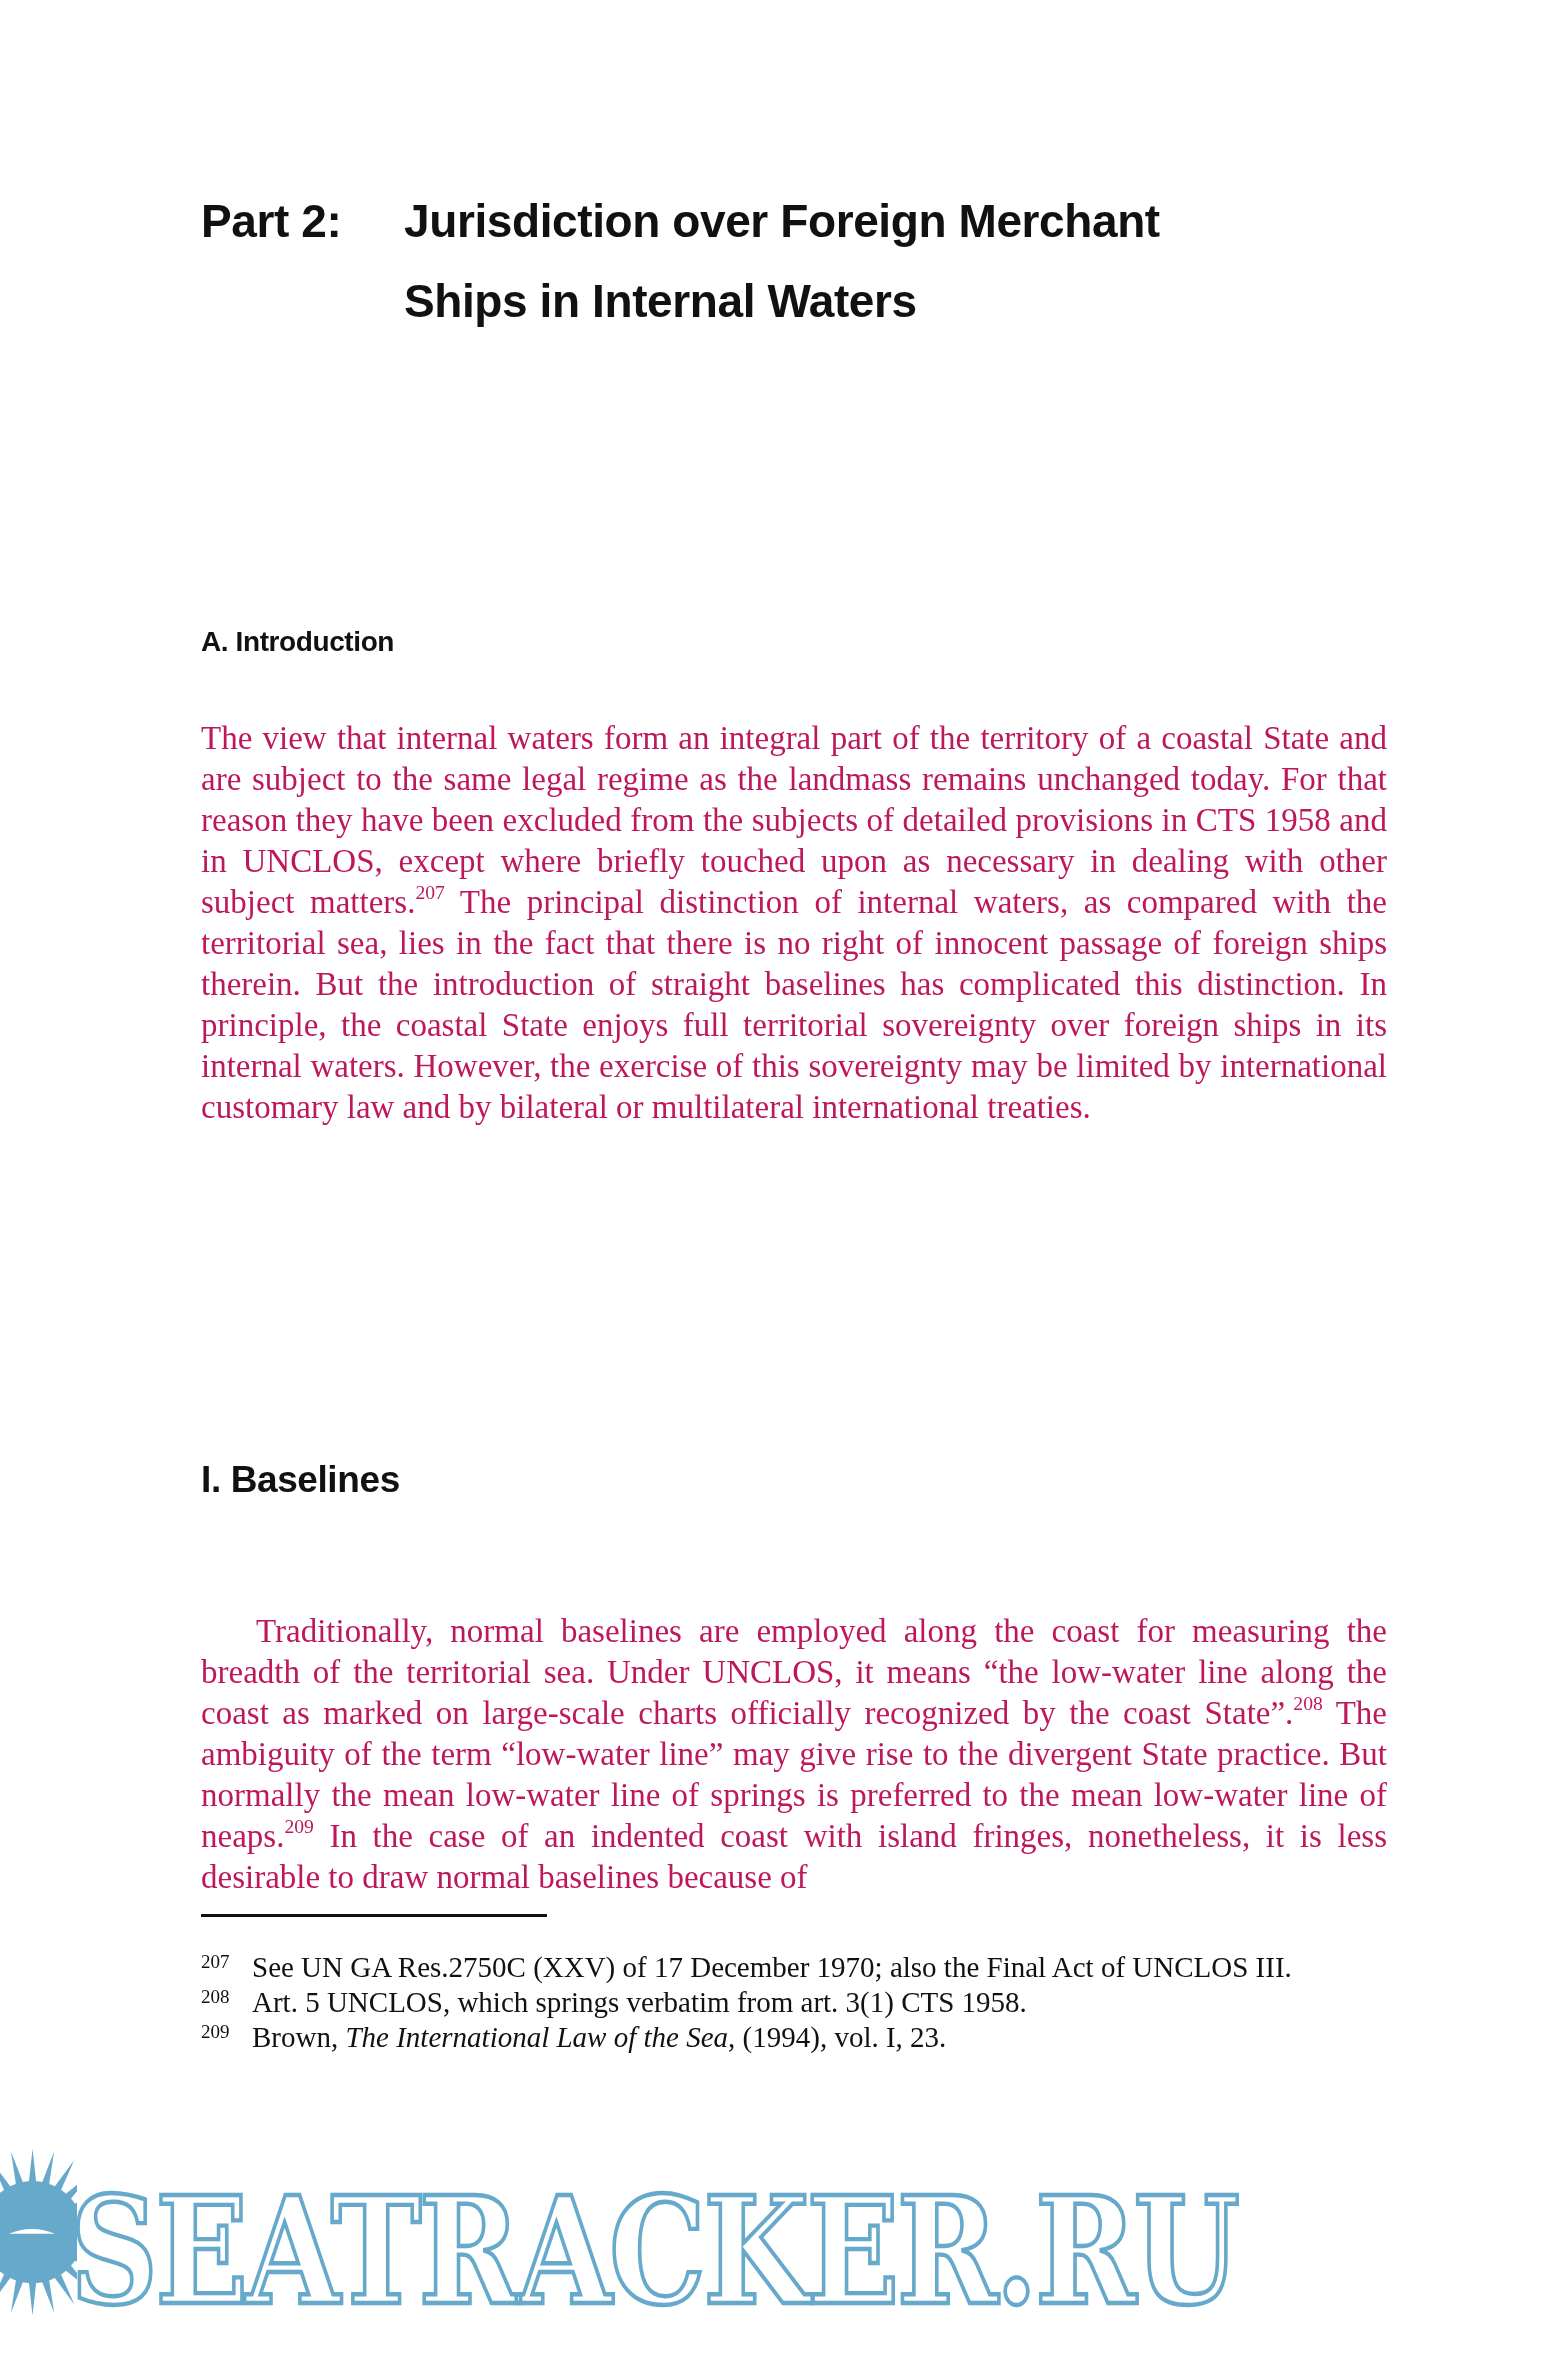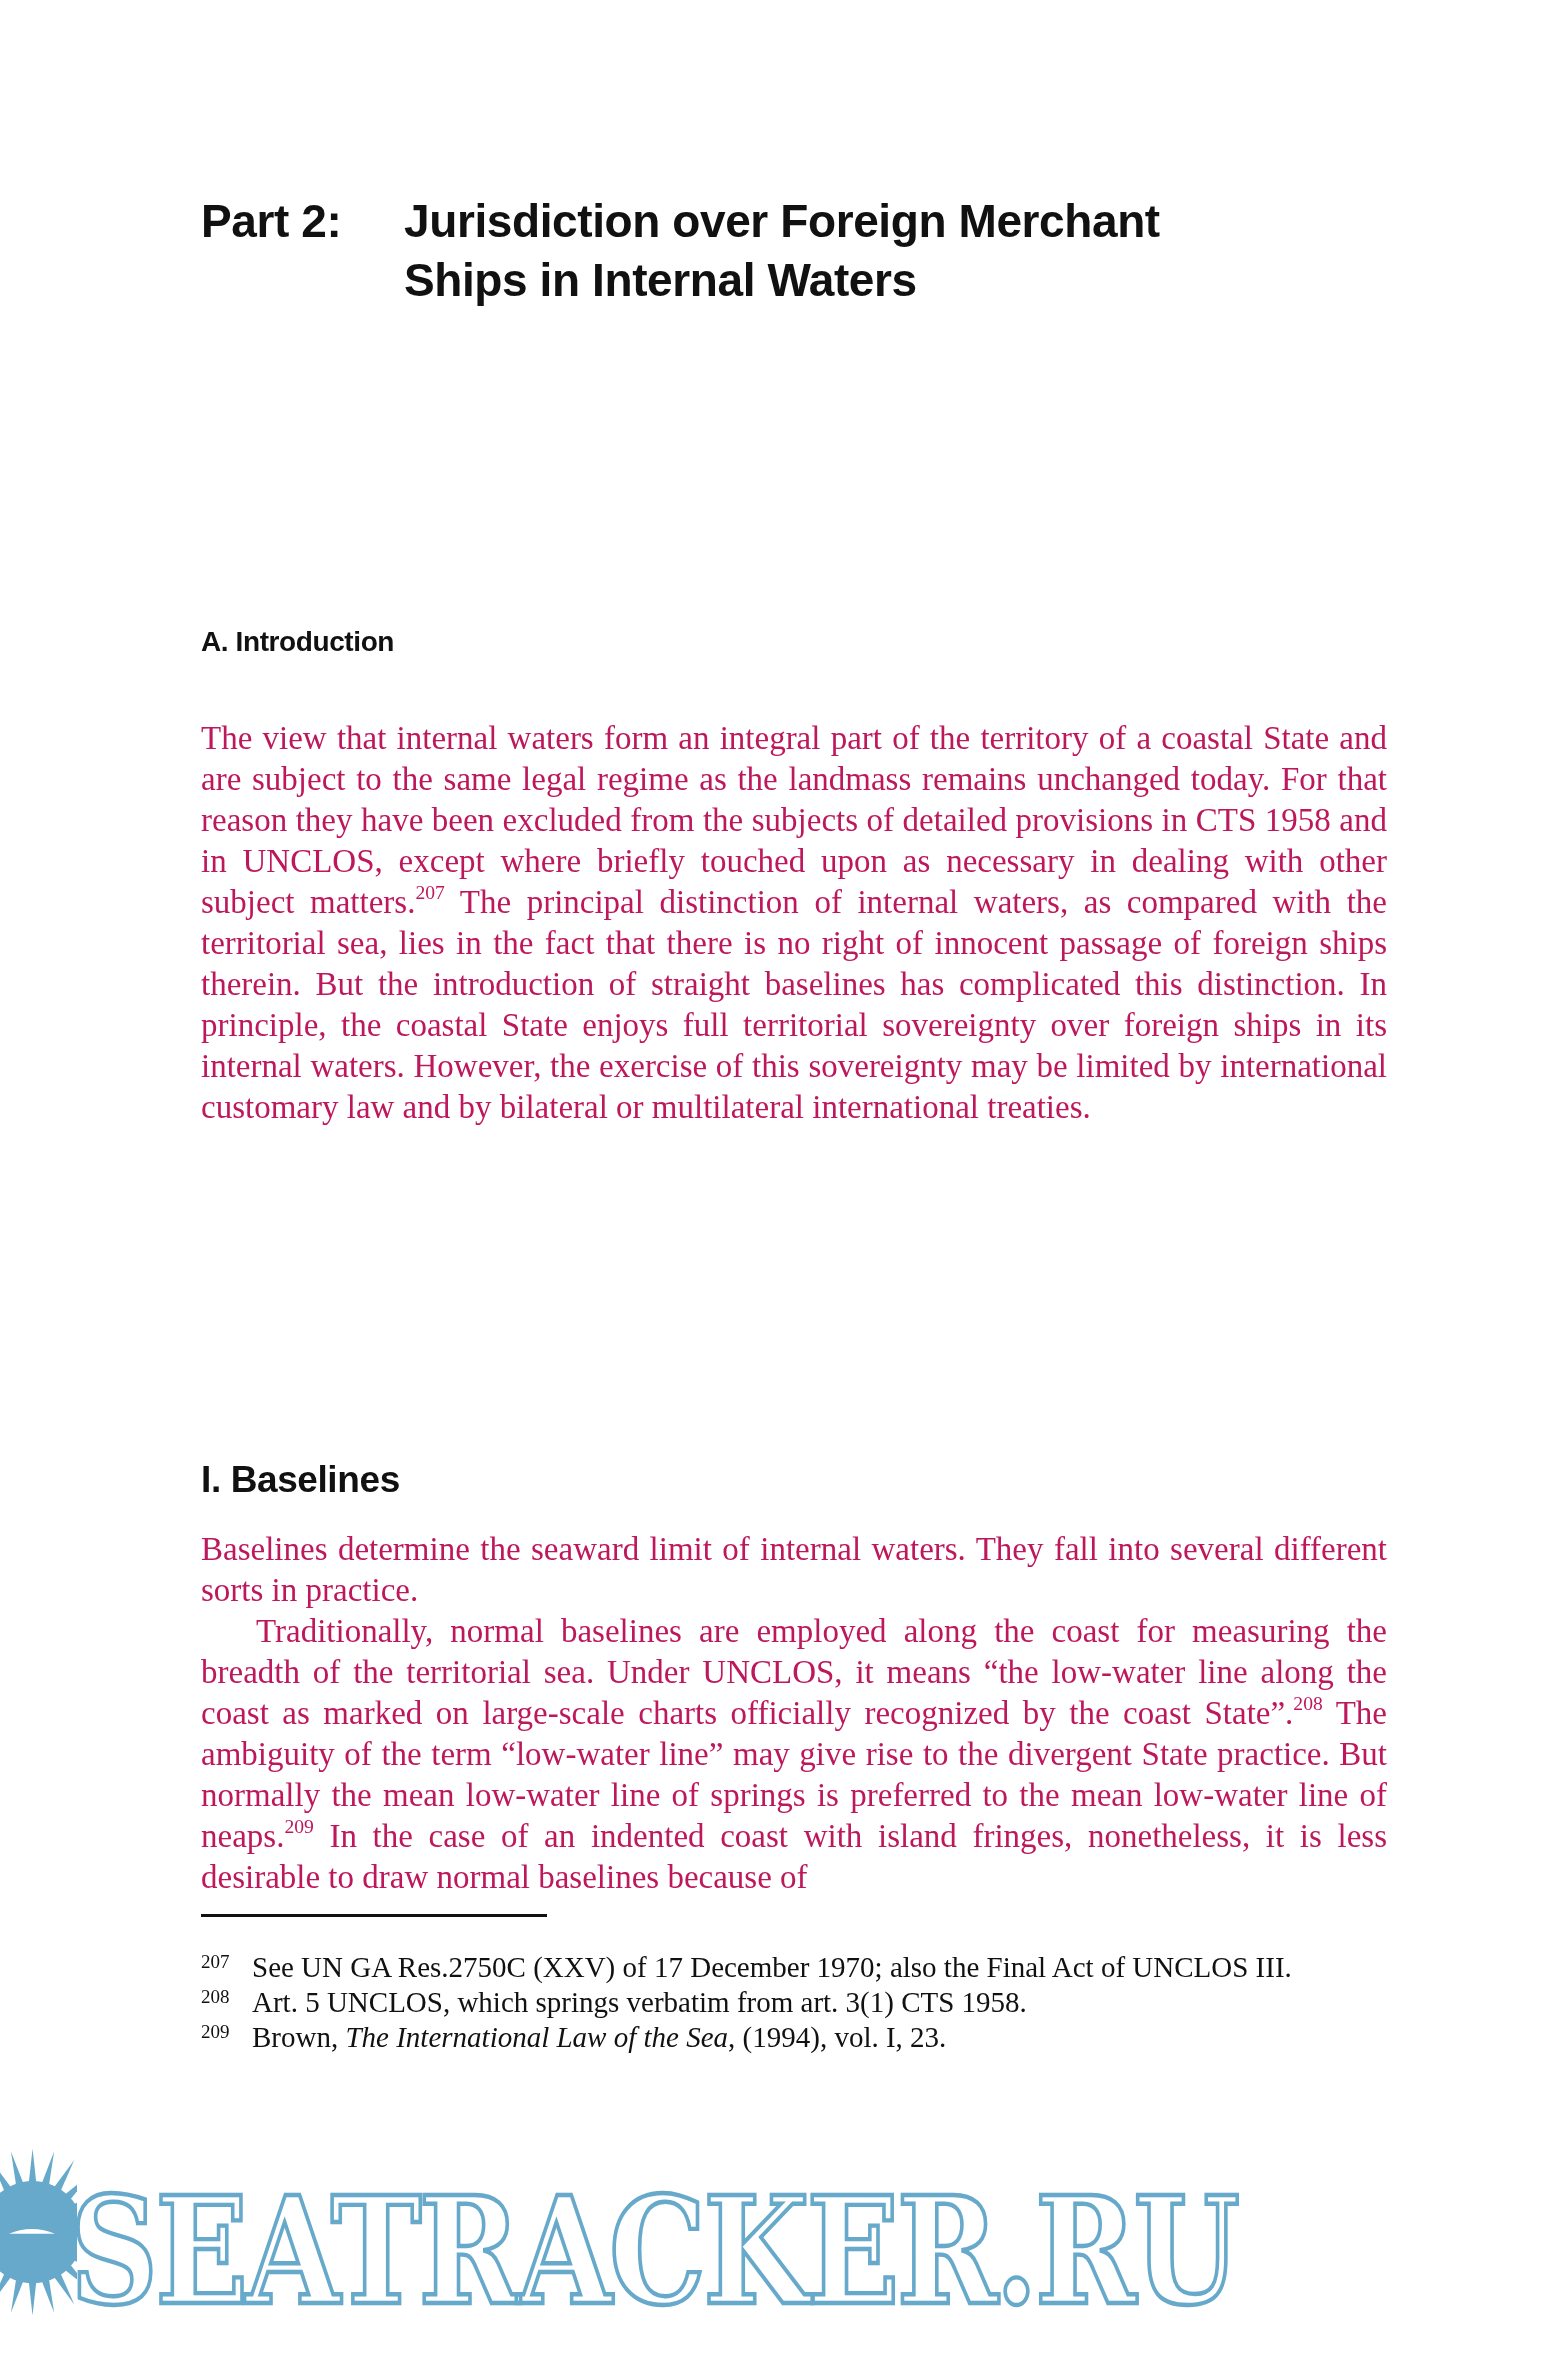--- a/index.html
+++ b/index.html
@@ -66,31 +66,30 @@
   }
 </style>
 </head>
 <body>
 
 <div class="page">
 
   <div class="part-title">
     <span class="label">Part 2:</span>
     <span class="text">Jurisdiction over Foreign Merchant</span>
-    <span class="text" style="top:59px;">Ships in Internal Waters</span>
+    <span class="text" style="top:80px;">Ships in Internal Waters</span>
   </div>
 
   <div class="h2" style="top:618px;">A. Introduction</div>
 
   <p class="para" style="top:718px; margin:0;"><span>The view that internal waters form an integral part of the territory of a coastal State and are subject to the same legal regime as the landmass remains unchanged today. For that reason they have been excluded from the subjects of detailed provisions in CTS 1958 and in UNCLOS, except where briefly touched upon as necessary in dealing with other subject matters.</span><sup>207</sup><span> The principal distinction of internal waters, as compared with the territorial sea, lies in the fact that there is no right of innocent passage of foreign ships therein. But the introduction of straight baselines has complicated this distinction. In principle, the coastal State enjoys full territorial sovereignty over foreign ships in its internal waters. However, the exercise of this sovereignty may be limited by international customary law and by bilateral or multilateral international treaties.</span></p>
 
 
   <div class="h3" style="top:1446px;">I. Baselines</div>
 
-  <p class="para" style="top:1529px; margin:0;">Baselines determine the seaward limit of internal waters. They fall into several different sorts in practice.</p>
 
   <p class="para indent" style="top:1611px; margin:0;"><span>Traditionally, normal baselines are employed along the coast for measuring the breadth of the territorial sea. Under UNCLOS, it means “the low-water line along the coast as marked on large-scale charts officially recognized by the coast State”.</span><sup>208</sup><span> The ambiguity of the term “low-water line” may give rise to the diver­gent State practice. But normally the mean low-water line of springs is preferred to the mean low-water line of neaps.</span><sup>209</sup><span> In the case of an indented coast with island fringes, nonetheless, it is less desirable to draw normal baselines because of</span></p>
 
   <div class="footnote-rule"></div>
 
   <div class="footnotes">
     <div class="fn">
       <span class="num">207</span>
       <span class="body">See UN GA Res.2750C (XXV) of 17 December 1970; also the Final Act of UNCLOS III.</span>
     </div>

